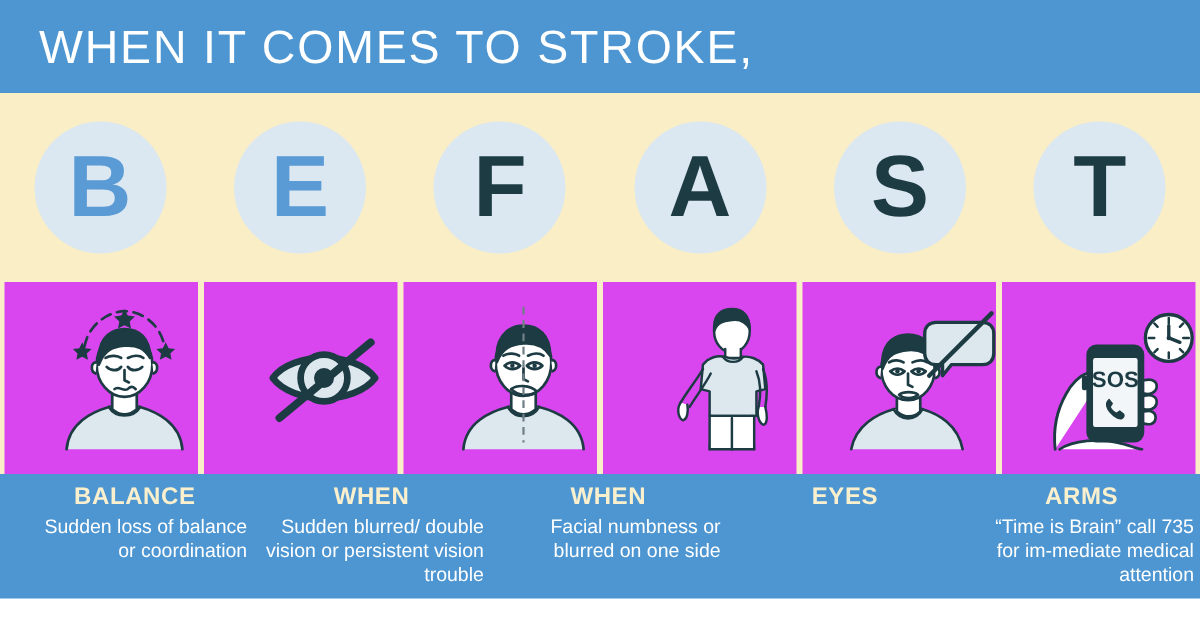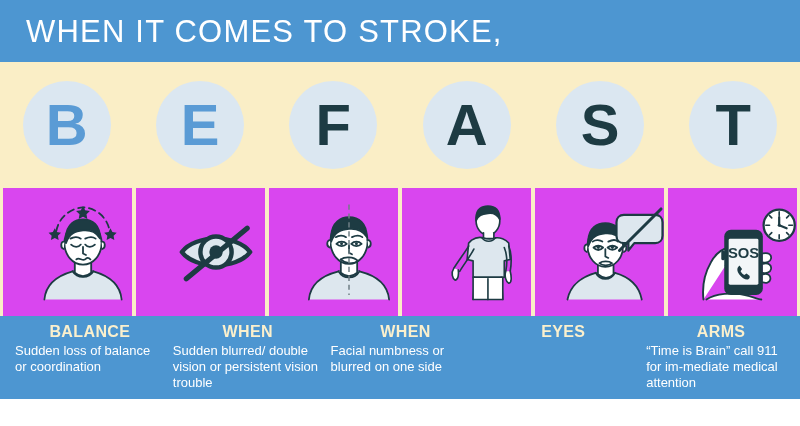--- a/index.html
+++ b/index.html
@@ -105,21 +105,21 @@
     font-weight:bold;
     letter-spacing:.4px;
     line-height:1.25;
     margin-bottom:1px;
     text-align:center;
   }
   .caption-desc {
     color:#ffffff;
     font-size:13px;
     line-height:1.22;
-    text-align:left;
+    text-align:right;
     font-weight:400;
   }
 </style>
 </head>
 <body>
 
 <div id="infographic">
 
   <div class="header">
     <div class="header-title">WHEN IT COMES TO STROKE,</div>
@@ -380,18 +380,18 @@
       <div class="caption-desc">Facial numbness or blurred on one side</div>
     </div>
 
     <div class="caption-cell">
       <div class="caption-title">EYES</div>
     </div>
 
 
     <div class="caption-cell">
       <div class="caption-title">ARMS</div>
-      <div class="caption-desc">“Time is Brain” call 911 for im-mediate medical attention</div>
+      <div class="caption-desc">“Time is Brain” call 735 for im-mediate medical attention</div>
     </div>
 
   </div>
 
 </div>
 
 </body></html>

